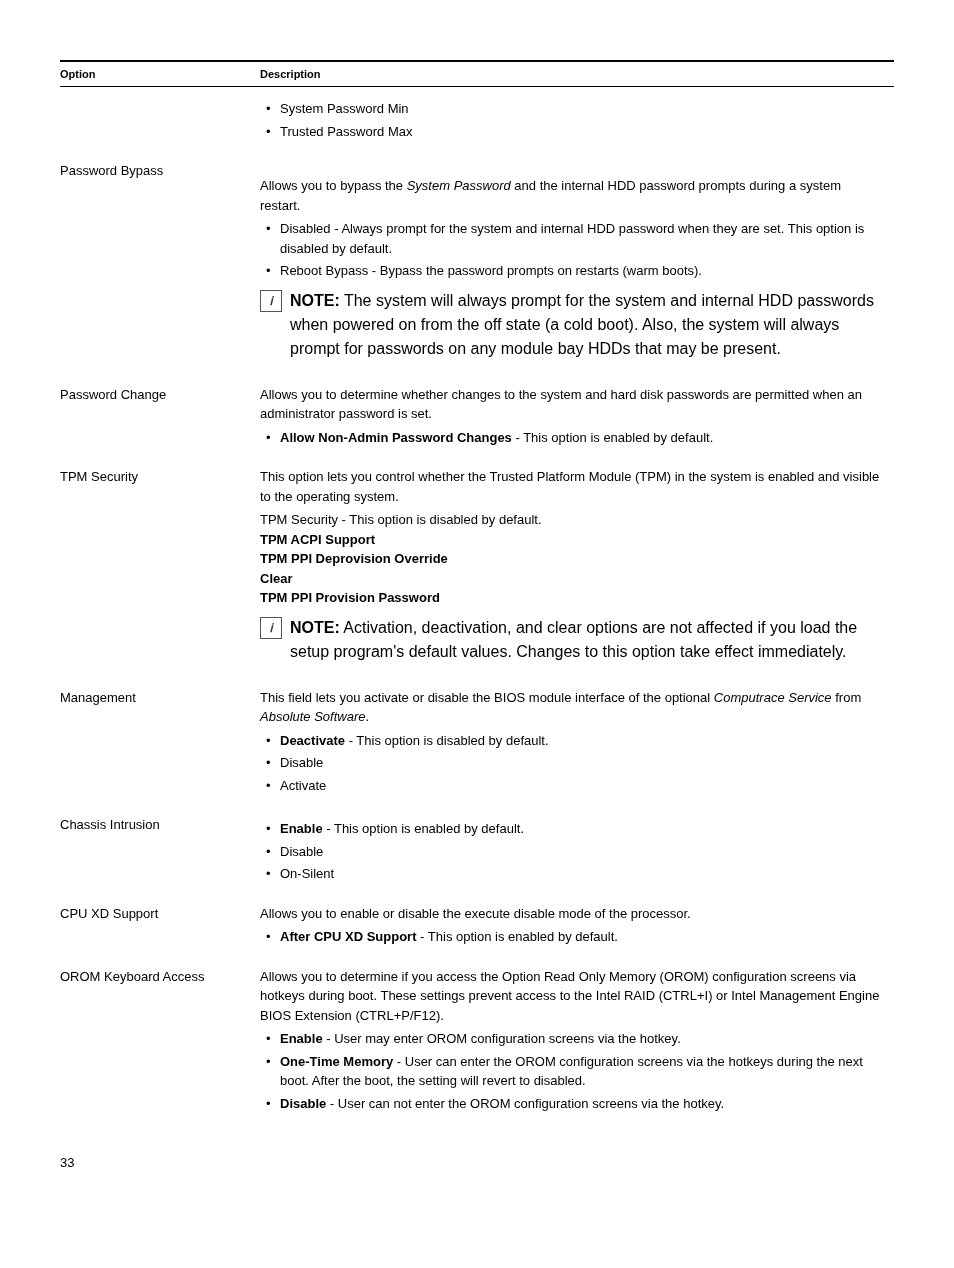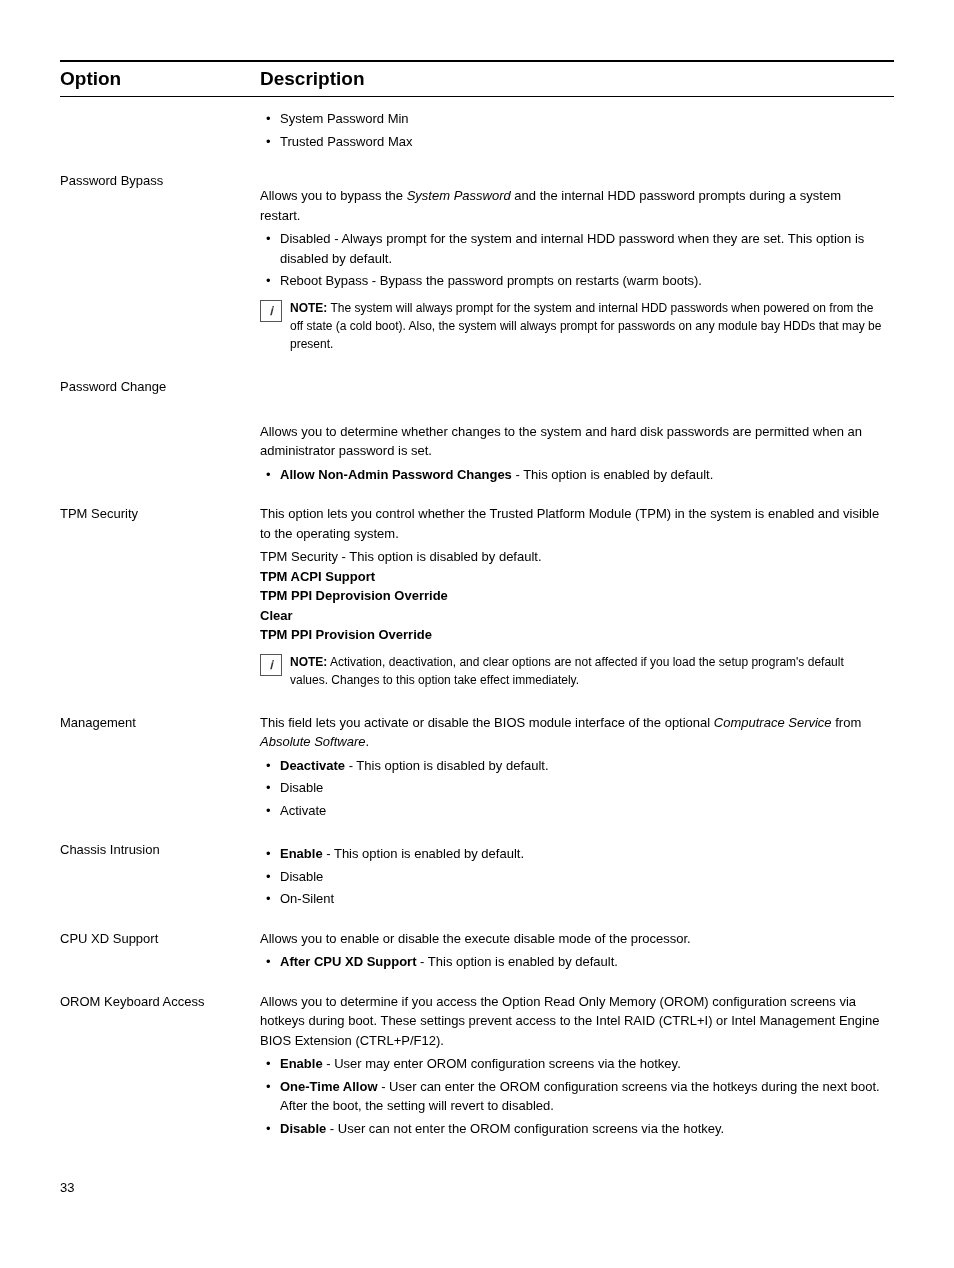--- a/index.html
+++ b/index.html
@@ -14,21 +14,21 @@
     }
     .page-table {
       width: 100%;
       border-collapse: collapse;
     }
     .header-row td {
       border-top: 2px solid #000;
       border-bottom: 1px solid #000;
       padding: 6px 10px 6px 0;
       font-weight: bold;
-      font-size: 19px;
+      font-size: 11px;
     }
     .header-row td:first-child {
       width: 200px;
     }
     .data-row td {
       padding: 8px 10px 8px 0;
       vertical-align: top;
       font-size: 13px;
       line-height: 1.5;
     }
@@ -70,21 +70,21 @@
       display: flex;
       align-items: center;
       justify-content: center;
       font-style: italic;
       font-weight: bold;
       font-size: 12px;
       color: #333;
       margin-top: 1px;
     }
     .note-text {
-      font-size: 12px;
+      font-size: 16px;
       line-height: 1.5;
     }
     .note-text strong {
       font-weight: bold;
     }
     b, strong { font-weight: bold; }
     em { font-style: italic; }
     .page-number {
       text-align: left;
       margin-top: 30px;
@@ -121,35 +121,35 @@
           </ul>
           <div class="note-box">
       <div class="note-icon">ℹ</div>
       <div class="note-text"><strong>NOTE:</strong> The system will always prompt for the system and internal HDD passwords when powered on from the off state (a cold boot). Also, the system will always prompt for passwords on any module bay HDDs that may be present.</div>
     </div>
         </td>
       </tr>
       <tr class="data-row">
         <td>Password Change</td>
         <td class="desc-col">
-          <p style="margin-bottom:4px;margin-top:45px;">Allows you to determine whether changes to the system and hard disk passwords are permitted when an administrator password is set.</p>
+          <p style="margin-bottom:4px;">Allows you to determine whether changes to the system and hard disk passwords are permitted when an administrator password is set.</p>
           <ul class="bullet-list">
             <li><strong>Allow Non-Admin Password Changes</strong> - This option is enabled by default.</li>
           </ul>
         </td>
       </tr>
       <tr class="data-row">
         <td>TPM Security</td>
         <td class="desc-col">
           <p style="margin-bottom:4px;">This option lets you control whether the Trusted Platform Module (TPM) in the system is enabled and visible to the operating system.</p>
           <p style="line-height:1.5;">TPM Security - This option is disabled by default.</p>
           <p style="line-height:1.5;"><strong>TPM ACPI Support</strong></p>
           <p style="line-height:1.5;"><strong>TPM PPI Deprovision Override</strong></p>
           <p style="line-height:1.5;"><strong>Clear</strong></p>
-          <p style="line-height:1.5;"><strong>TPM PPI Provision Override</strong></p>
+          <p style="line-height:1.5;"><strong>TPM PPI Provision Password</strong></p>
           <div class="note-box">
       <div class="note-icon">ℹ</div>
       <div class="note-text"><strong>NOTE:</strong> Activation, deactivation, and clear options are not affected if you load the setup program's default values. Changes to this option take effect immediately.</div>
     </div>
         </td>
       </tr>
       <tr class="data-row">
         <td>Management</td>
         <td class="desc-col">
           <p style="margin-bottom:4px;">This field lets you activate or disable the BIOS module interface of the optional <em>Computrace Service</em> from <em>Absolute Software</em>.</p>
@@ -178,21 +178,21 @@
             <li><strong>After CPU XD Support</strong> - This option is enabled by default.</li>
           </ul>
         </td>
       </tr>
       <tr class="data-row">
         <td>OROM Keyboard Access</td>
         <td class="desc-col">
           <p style="margin-bottom:4px;">Allows you to determine if you access the Option Read Only Memory (OROM) configuration screens via hotkeys during boot. These settings prevent access to the Intel RAID (CTRL+I) or Intel Management Engine BIOS Extension (CTRL+P/F12).</p>
           <ul class="bullet-list">
             <li><strong>Enable</strong> - User may enter OROM configuration screens via the hotkey.</li>
-            <li><strong>One-Time Allow</strong> - User can enter the OROM configuration screens via the hotkeys during the next boot. After the boot, the setting will revert to disabled.</li>
+            <li><strong>One-Time Memory</strong> - User can enter the OROM configuration screens via the hotkeys during the next boot. After the boot, the setting will revert to disabled.</li>
             <li><strong>Disable</strong> - User can not enter the OROM configuration screens via the hotkey.</li>
           </ul>
         </td>
       </tr>
     </tbody>
 </table>
 
 <div class="page-number">33</div>
 
 </body></html>

